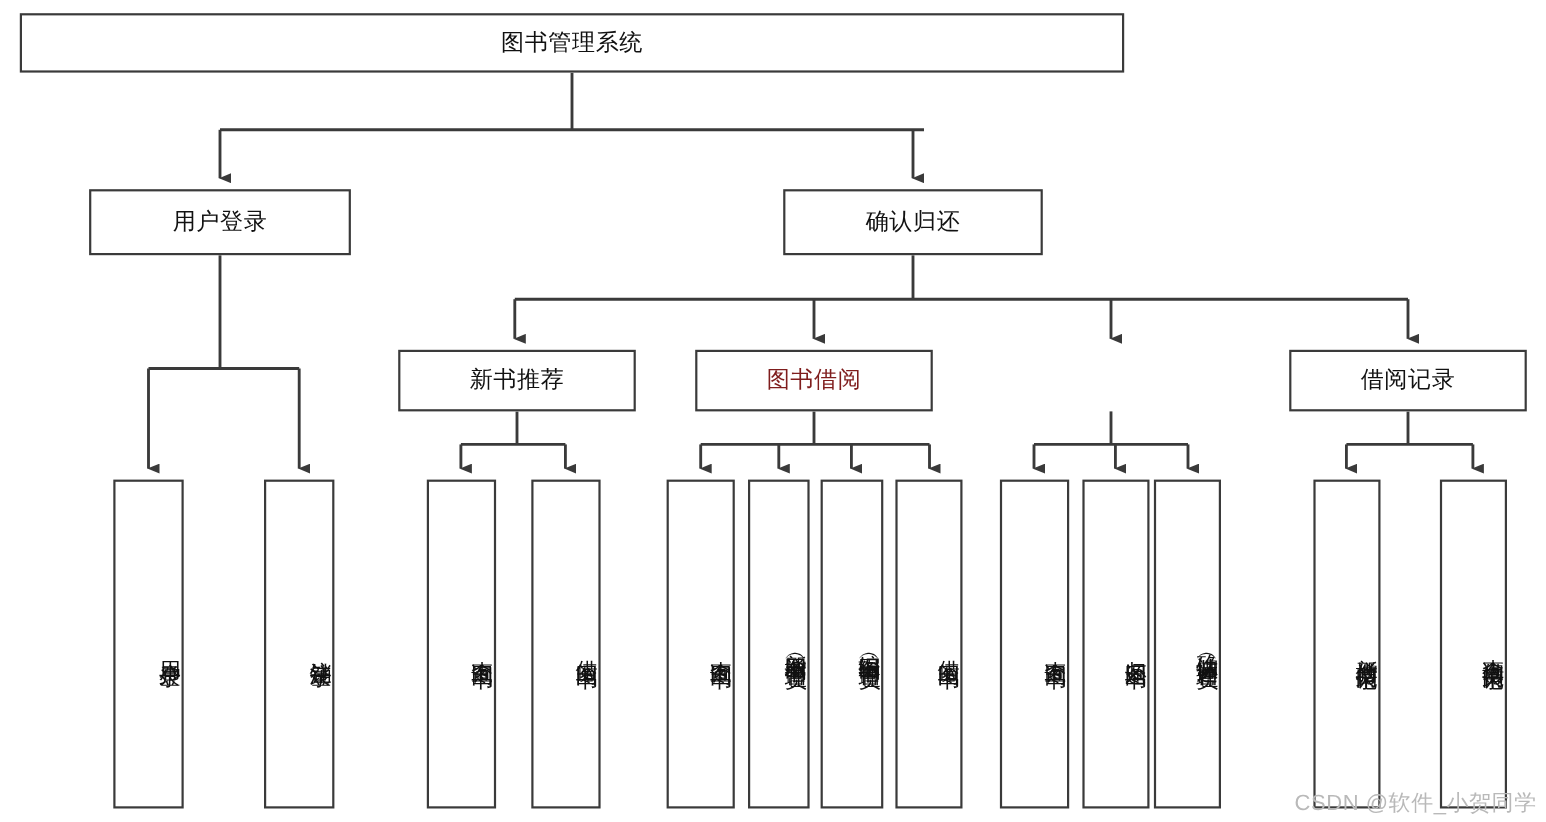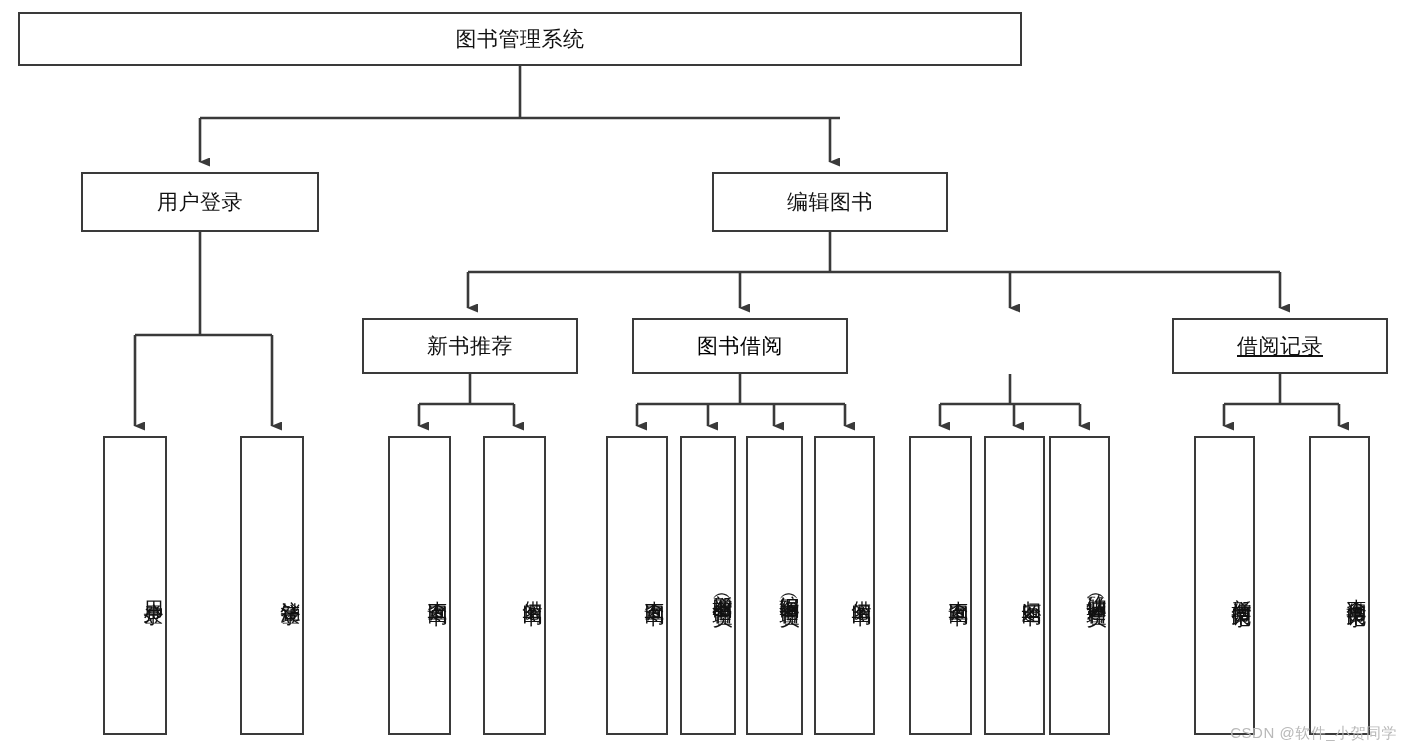--- a/index.html
+++ b/index.html
@@ -51,21 +51,21 @@
     text-align: center;
   }
   .node.vert .node-label {
     writing-mode: vertical-rl;
     text-orientation: upright;
   }
   #watermark {
     position: absolute;
     right: 8px;
     bottom: 4px;
-    font-size: 15px;
+    font-size: 20px;
     color: #b9b9b9;
     letter-spacing: 0.5px;
     white-space: nowrap;
   }
 </style>
 </head>
 <body>
 
 <div id="canvas">
 
@@ -121,30 +121,30 @@
   </svg>
 
   <div class="node horiz" style="left: 18px; top: 12px; width: 1004px; height: 54px; border-color: rgb(58, 58, 58); background: rgb(255, 255, 255); color: rgb(17, 17, 17);">
     <span class="node-label">图书管理系统</span>
   </div>
 
   <div class="node horiz" style="left: 81px; top: 172px; width: 238px; height: 60px; border-color: rgb(58, 58, 58); background: rgb(255, 255, 255); color: rgb(17, 17, 17);">
     <span class="node-label">用户登录</span>
   </div>
   <div class="node horiz" style="left: 712px; top: 172px; width: 236px; height: 60px; border-color: rgb(58, 58, 58); background: rgb(255, 255, 255); color: rgb(17, 17, 17);">
-    <span class="node-label">编辑图书</span>
+    <span class="node-label">确认归还</span>
   </div>
 
   <div class="node horiz" style="left: 362px; top: 318px; width: 216px; height: 56px; border-color: rgb(58, 58, 58); background: rgb(255, 255, 255); color: rgb(17, 17, 17); align-items: center;">
     <span class="node-label">新书推荐</span>
   </div>
-  <div class="node horiz" style="left: 632px; top: 318px; width: 216px; height: 56px; border-color: rgb(58, 58, 58); background: rgb(255, 255, 255); color: #000000;">
+  <div class="node horiz" style="left: 632px; top: 318px; width: 216px; height: 56px; border-color: rgb(58, 58, 58); background: rgb(255, 255, 255); color: #7f1d1d;">
     <span class="node-label">图书借阅</span>
   </div>
-  <div class="node horiz" style="left: 1172px; top: 318px; width: 216px; height: 56px; border-color: rgb(58, 58, 58); background: rgb(255, 255, 255); color: rgb(17, 17, 17); text-decoration: underline;">
+  <div class="node horiz" style="left: 1172px; top: 318px; width: 216px; height: 56px; border-color: rgb(58, 58, 58); background: rgb(255, 255, 255); color: rgb(17, 17, 17);">
     <span class="node-label">借阅记录</span>
   </div>
 
   <div class="node vert" style="left: 103px; top: 436px; width: 64px; height: 299px; border-color: rgb(58, 58, 58); background: rgb(255, 255, 255); color: rgb(17, 17, 17);">
     <span class="node-label">用户登录</span>
   </div>
   <div class="node vert" style="left: 240px; top: 436px; width: 64px; height: 299px; border-color: rgb(58, 58, 58); background: rgb(255, 255, 255); color: rgb(17, 17, 17);">
     <span class="node-label">注销登录</span>
   </div>
   <div class="node vert" style="left: 388px; top: 436px; width: 63px; height: 299px; border-color: rgb(58, 58, 58); background: rgb(255, 255, 255); color: rgb(17, 17, 17);">

